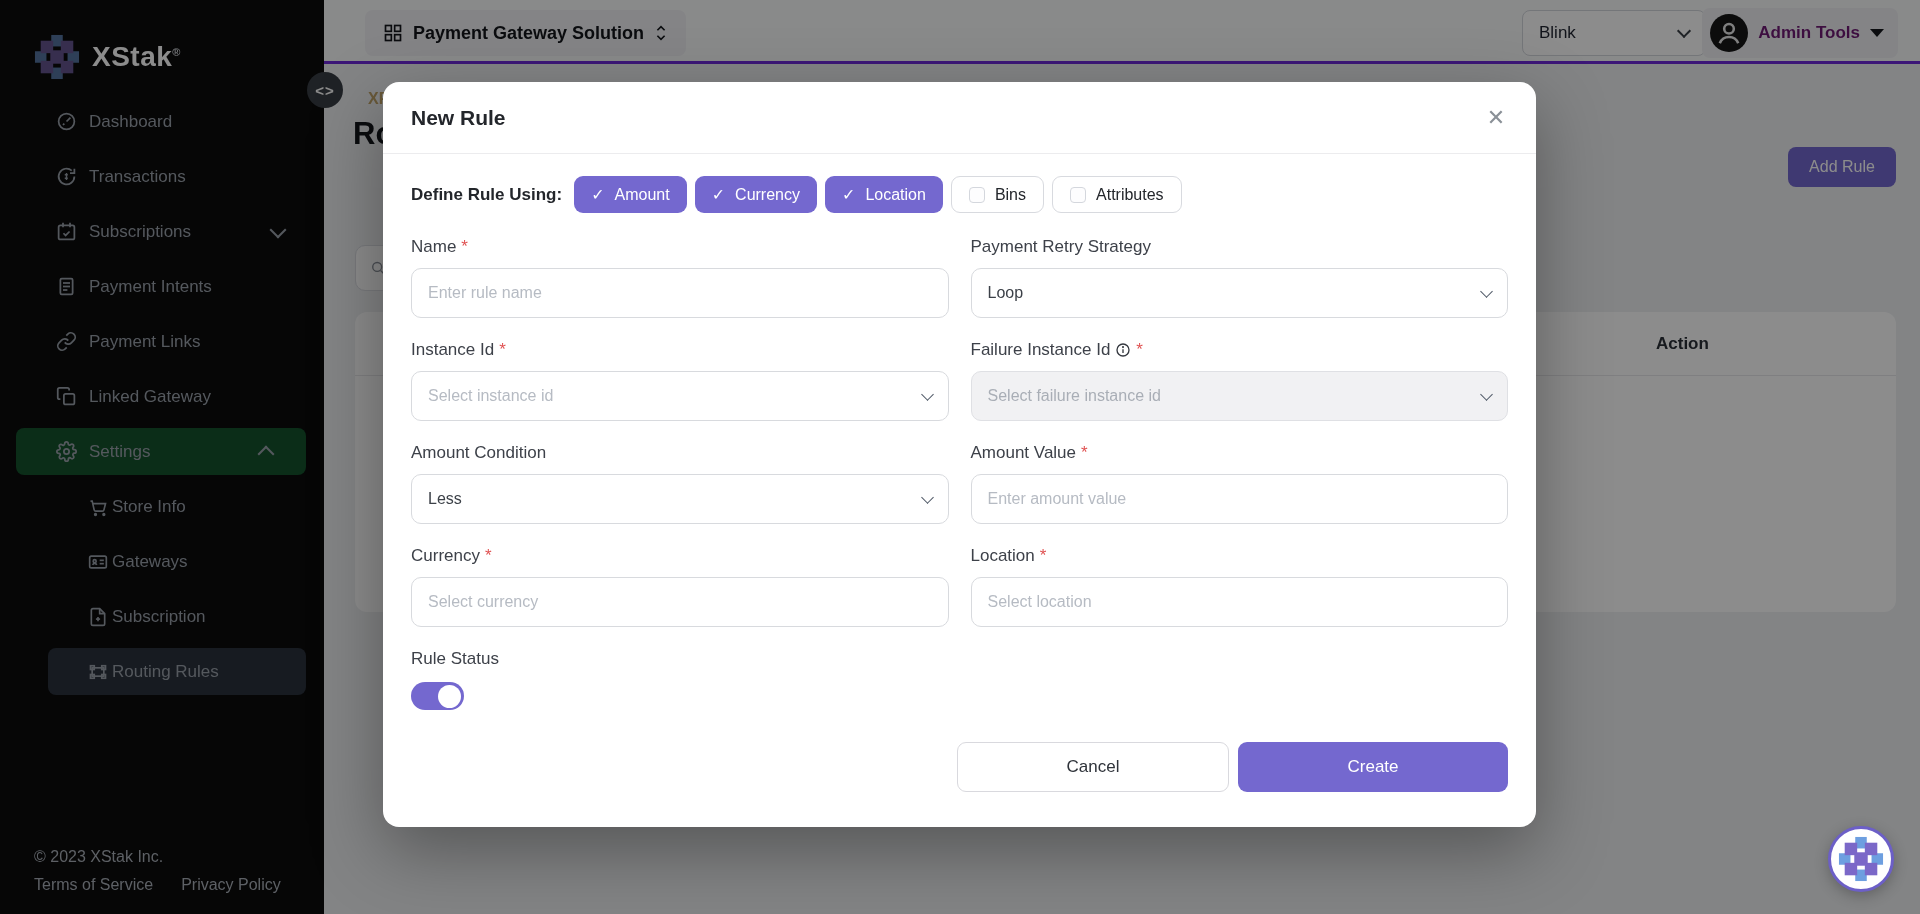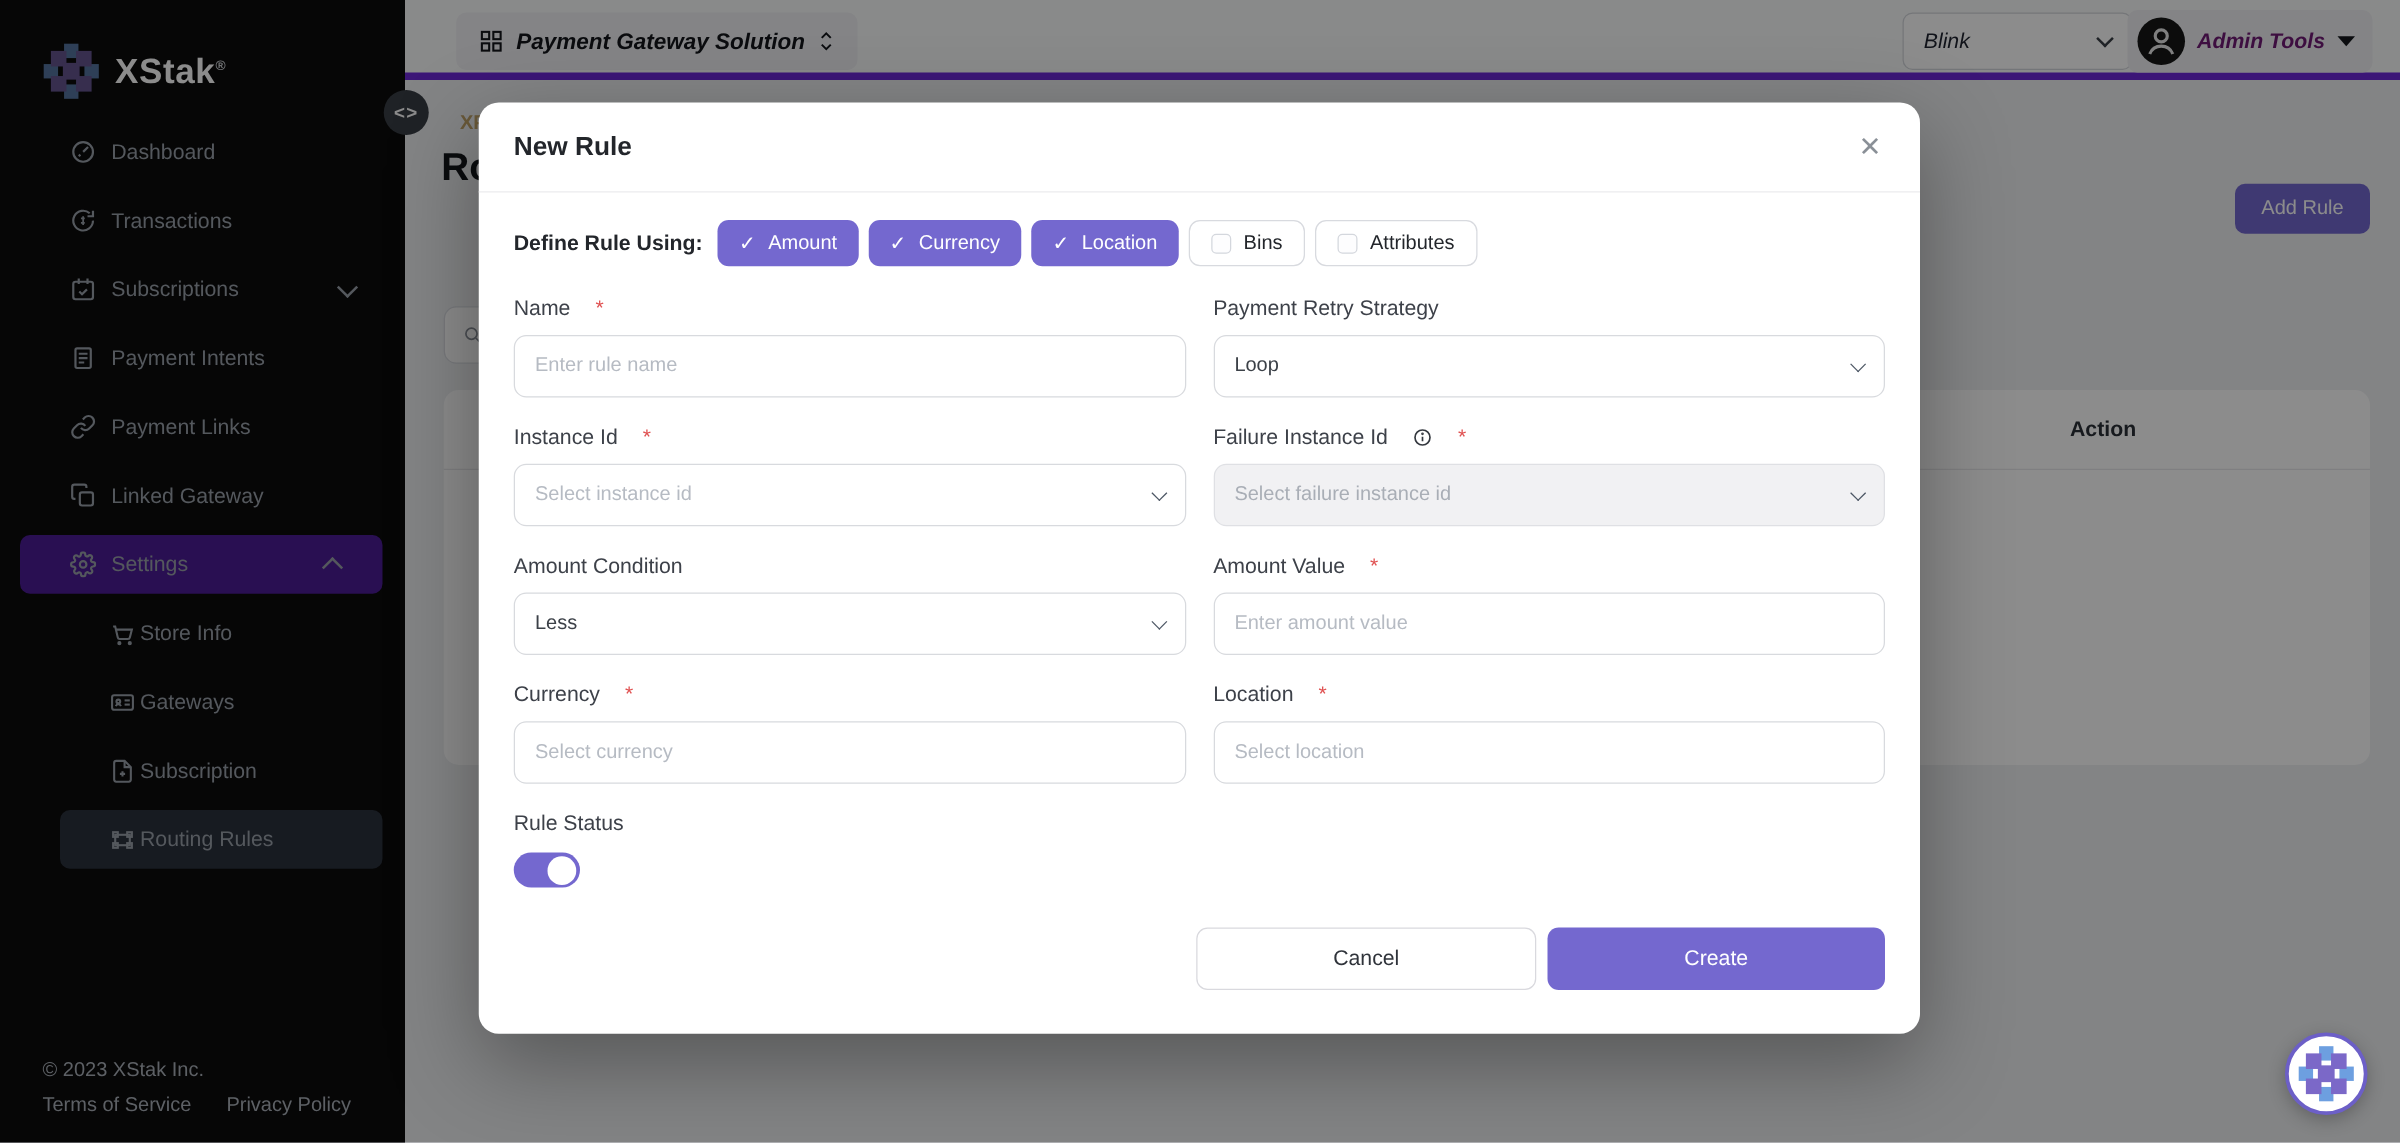--- a/index.html
+++ b/index.html
@@ -9,37 +9,37 @@
   
   .sidebar { position:absolute; left:0; top:0; width:324px; height:914px;
     background:#0b0b0c; z-index:10; }
   .logo-row { display:flex; align-items:center; gap:12px; padding:22px 0 0 34px; height:92px; }
   .logo-text { color:#fff; font-size:28px; font-weight:bold; letter-spacing:.5px; }
   .logo-reg { color:#cfd2d6; font-size:11px; vertical-align:super; }
   .nav { margin-top:2px; }
   .nav-item { position:relative; display:flex; align-items:center; gap:12px;
     height:55px; padding-left:56px; color:#9aa1aa; font-size:17px; cursor:pointer; }
   .nav-item svg { flex:0 0 auto; }
-  .nav-item.active-parent { background:#4c1d95; margin:4px 18px 4px 16px; height:47px;
+  .nav-item.active-parent { background:#14532d; margin:4px 18px 4px 16px; height:47px;
     border-radius:8px; padding-left:40px; }
   .nav-sub { position:relative; display:flex; align-items:center; gap:4px;
     height:55px; padding-left:88px; color:#9aa1aa; font-size:17px; cursor:pointer; }
   .nav-sub.active { background:#2b323d; margin:4px 18px 4px 48px; height:47px;
     border-radius:8px; padding-left:40px; }
   .chev { position:absolute; right:40px; width:12px; height:12px; border:solid #9aa1aa;
     border-width:0 2px 2px 0; }
   .chev.down { transform:rotate(45deg); margin-top:-4px; }
   .chev.up { transform:rotate(-135deg); margin-top:4px; right:34px; }
   .side-footer { position:absolute; left:34px; bottom:20px; color:#aab0b8; font-size:16px; }
   .side-footer .links { margin-top:10px; display:flex; gap:28px; }
   .side-footer .links span { cursor:pointer; }
 
   
   .main { position:absolute; left:324px; top:0; right:0; height:914px; }
-  .topbar { position:relative; height:64px; background:#fafbfc; border-bottom:6px solid #6d28d9;font-style:italic; }
+  .topbar { position:relative; height:64px; background:#fafbfc; border-bottom:3px solid #6d28d9; }
   .product-switch { position:absolute; left:41px; top:10px; height:46px; background:#f0f1f4;
     border-radius:8px; display:flex; align-items:center; gap:10px; padding:0 18px;
     font-size:18px; font-weight:bold; color:#14171c; cursor:pointer; }
   .store-select { position:absolute; right:214px; top:10px; width:184px; height:46px;
     background:#fff; border:1px solid #d4d7dc; border-radius:8px; display:flex;
     align-items:center; justify-content:space-between; padding:0 16px; font-size:17px;
     color:#1f2430; cursor:pointer; }
   .store-select .chevd { width:10px; height:10px; border:solid #3a3f46; border-width:0 2px 2px 0;
     transform:rotate(45deg); margin-top:-4px; }
   .user-menu { position:absolute; right:22px; top:8px; height:50px; background:#f0f1f4;
@@ -80,21 +80,21 @@
     background:transparent; color:#8a9097; font-size:22px; cursor:pointer; }
   .modal-body { padding:22px 28px 0 28px; }
   .define-row { display:flex; align-items:center; gap:8px; margin-bottom:24px; }
   .define-label { font-size:17px; font-weight:bold; color:#23262b; margin-right:4px; }
   .pill { display:inline-flex; align-items:center; gap:10px; height:37px; padding:0 17px;
     border-radius:9px; font-size:16px; cursor:pointer; }
   .pill.on { background:#7468cf; color:#fff; }
   .pill.off { background:#fff; color:#23262b; border:1px solid #d8dadf; }
   .pill .box { width:16px; height:16px; border:1px solid #d4d7dd; border-radius:4px; background:#fdfdfe; }
   .form-grid { display:grid; grid-template-columns:1fr 1fr; column-gap:22px; row-gap:22px; }
-  .fld label { display:flex; align-items:center; gap:20px; font-size:17px; color:#3d4149;
+  .fld label { display:flex; align-items:center; gap:5px; font-size:17px; color:#3d4149;
     margin-bottom:11px; }
   .req { color:#e05252; }
   .ctrl { height:50px; border:1px solid #d8dade; border-radius:10px; display:flex; align-items:center;
     justify-content:space-between; padding:0 16px; font-size:16px; background:#fff; }
   .ctrl input { border:none; outline:none; width:100%; font-size:16px; color:#3c4148;
     font-family:"Liberation Sans", sans-serif; background:transparent; }
   .ctrl input::placeholder { color:#b6bbc3; }
   .ctrl.select { cursor:pointer; color:#3c4148; }
   .ctrl.select .ph { color:#b6bbc3; }
   .ctrl.disabled { background:#f1f1f3; border-color:#dfe0e4; cursor:default; }

